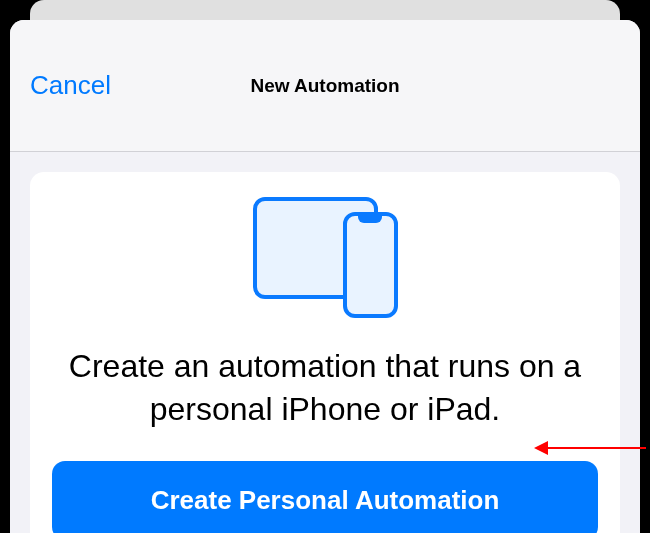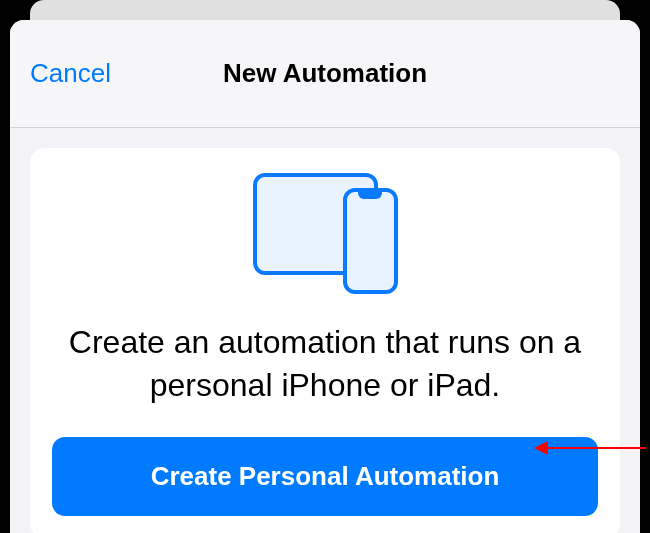--- a/index.html
+++ b/index.html
@@ -30,36 +30,36 @@
       left: 10px;
       right: 10px;
       bottom: 0;
       background: #f2f2f7;
       border-radius: 14px 14px 0 0;
       overflow: hidden;
     }
     .nav-bar {
       display: flex;
       align-items: center;
-      height: 108px;
+      height: 132px;
       padding: 0 20px;
       border-bottom: 1px solid #d1d1d6;
       position: relative;
       background: #f6f6f8;
     }
     .cancel-btn {
       color: #007aff;
       font-size: 26px;
       font-weight: 400;
       cursor: pointer;
       position: absolute;
       left: 20px;
     }
     .title {
-      font-size: 26px;
+      font-size: 19px;
       font-weight: 600;
       color: #000;
       position: absolute;
       left: 50%;
       transform: translateX(-50%);
     }
     .card {
       margin: 20px;
       background: #fff;
       border-radius: 14px;

